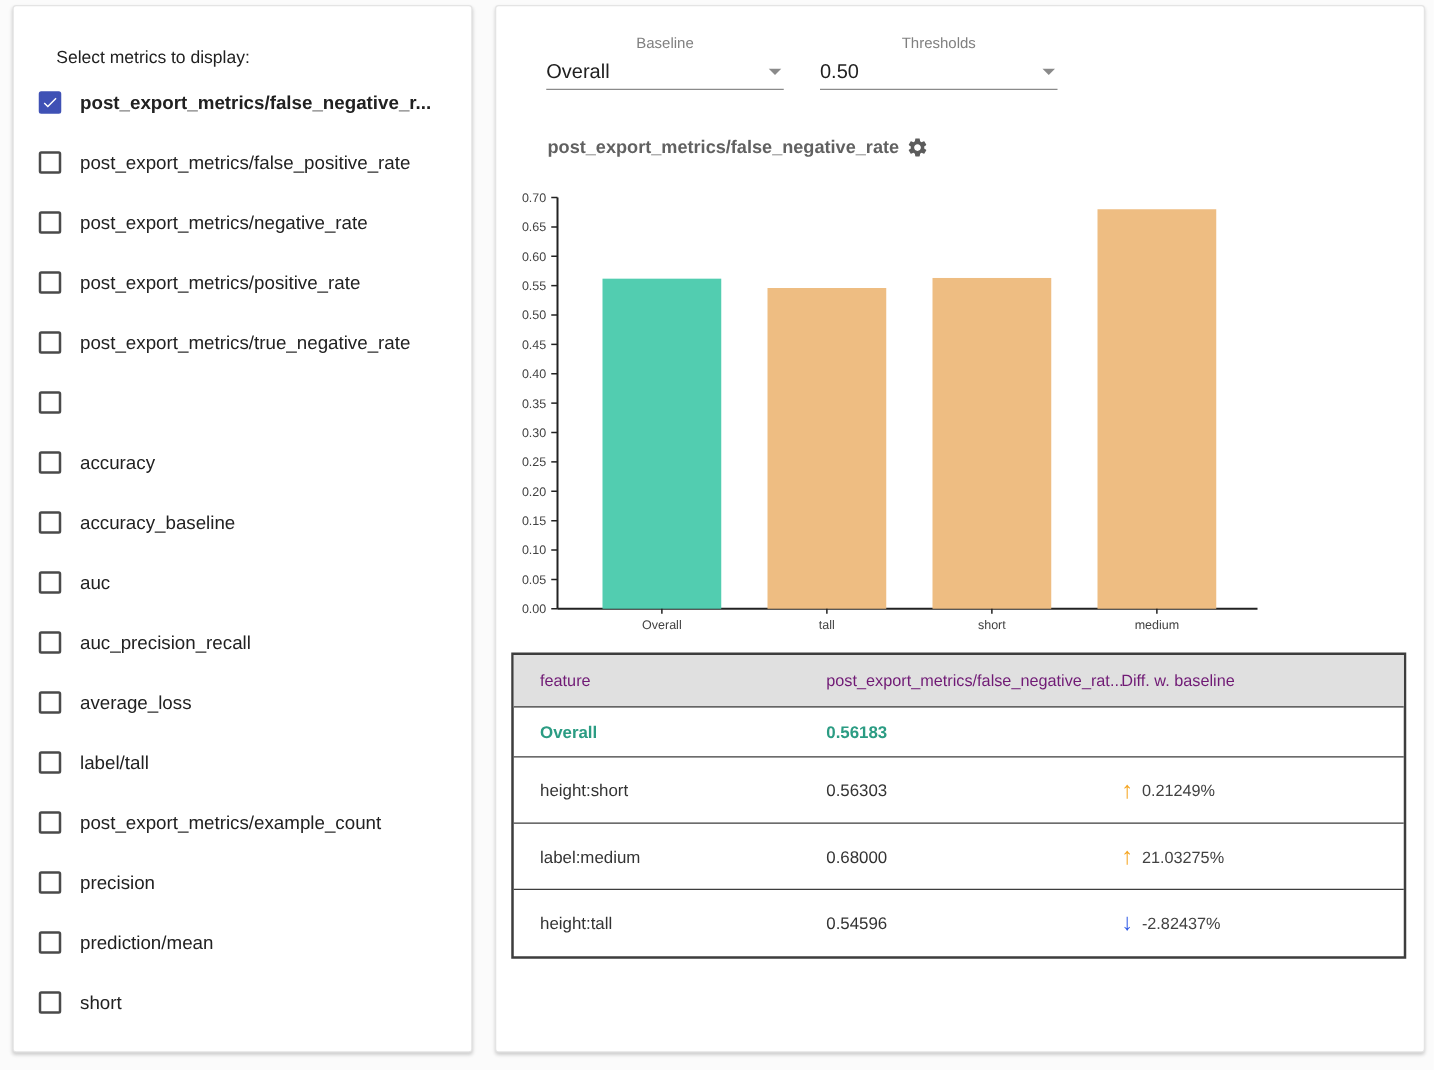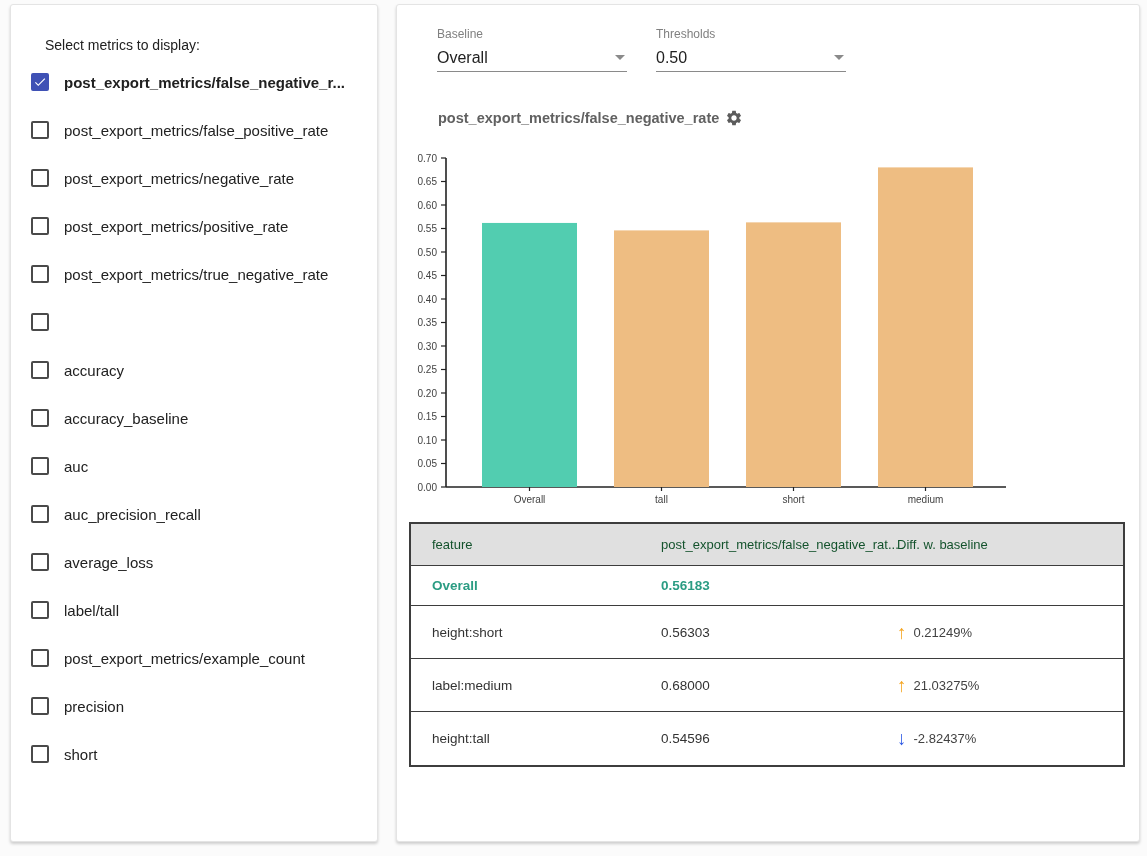--- a/index.html
+++ b/index.html
@@ -41,21 +41,21 @@
   .metric-label {
     margin-left: 15px; font-size: 15px; color: #212121;
     white-space: nowrap;
   }
   .metric-item.selected .metric-label { font-weight: bold; }
 
   
   .select-group { position: absolute; top: 22px; width: 190px; }
   #baseline-select  { left: 40px; }
   #threshold-select { left: 259px; }
-  .select-label { font-size: 12px; color: #808080; }
+  .select-label { font-size: 12px; color: #808080; text-align: center; }
   .select-value-row {
     position: relative; margin-top: 3px; height: 28px;
     border-bottom: 1px solid #8a8a8a;
     display: flex; align-items: center; cursor: pointer;
   }
   .select-value { font-size: 16px; color: #212121; }
   .select-arrow {
     position: absolute; right: 2px; top: 11px;
     width: 0; height: 0;
     border-left: 5px solid transparent;
@@ -82,21 +82,21 @@
     background: #fff;
   }
   .t-row {
     display: grid;
     grid-template-columns: 240px 236px 236px;
     align-items: center;
     border-bottom: 1px solid #3d3d3d;
   }
   .t-row:last-child { border-bottom: none; }
   .t-head { height: 42px; background: #e0e0e0; }
-  .t-head .t-cell { font-size: 13px; color: #14532d; }
+  .t-head .t-cell { font-size: 13px; color: #701a75; }
   .t-body-row { height: 53px; }
   .t-body-row.baseline-row { height: 40px; }
   .t-cell { padding-left: 10px; font-size: 13.5px; color: #333333; }
   .t-cell.first { padding-left: 21px; }
   .baseline-row .t-cell { color: #2b9c83; font-weight: bold; }
   .diff-cell { display: flex; align-items: center; gap: 7px; }
   .diff-arrow { font-size: 19px; font-weight: bold; line-height: 1; }
   .diff-arrow.up   { color: #f5a623; }
   .diff-arrow.down { color: #2f5ae5; }
   .diff-text { font-size: 13px; color: #424242; }
@@ -158,20 +158,24 @@
         <span class="cbx"></span>
         <span class="metric-label">label/tall</span>
       </div>
       <div class="metric-item">
         <span class="cbx"></span>
         <span class="metric-label">post_export_metrics/example_count</span>
       </div>
       <div class="metric-item">
         <span class="cbx"></span>
         <span class="metric-label">precision</span>
+      </div>
+      <div class="metric-item">
+        <span class="cbx"></span>
+        <span class="metric-label">prediction/mean</span>
       </div>
       <div class="metric-item">
         <span class="cbx"></span>
         <span class="metric-label">short</span>
       </div>
     </div>
 </div>
 
 <div class="card" id="right-card">
 

